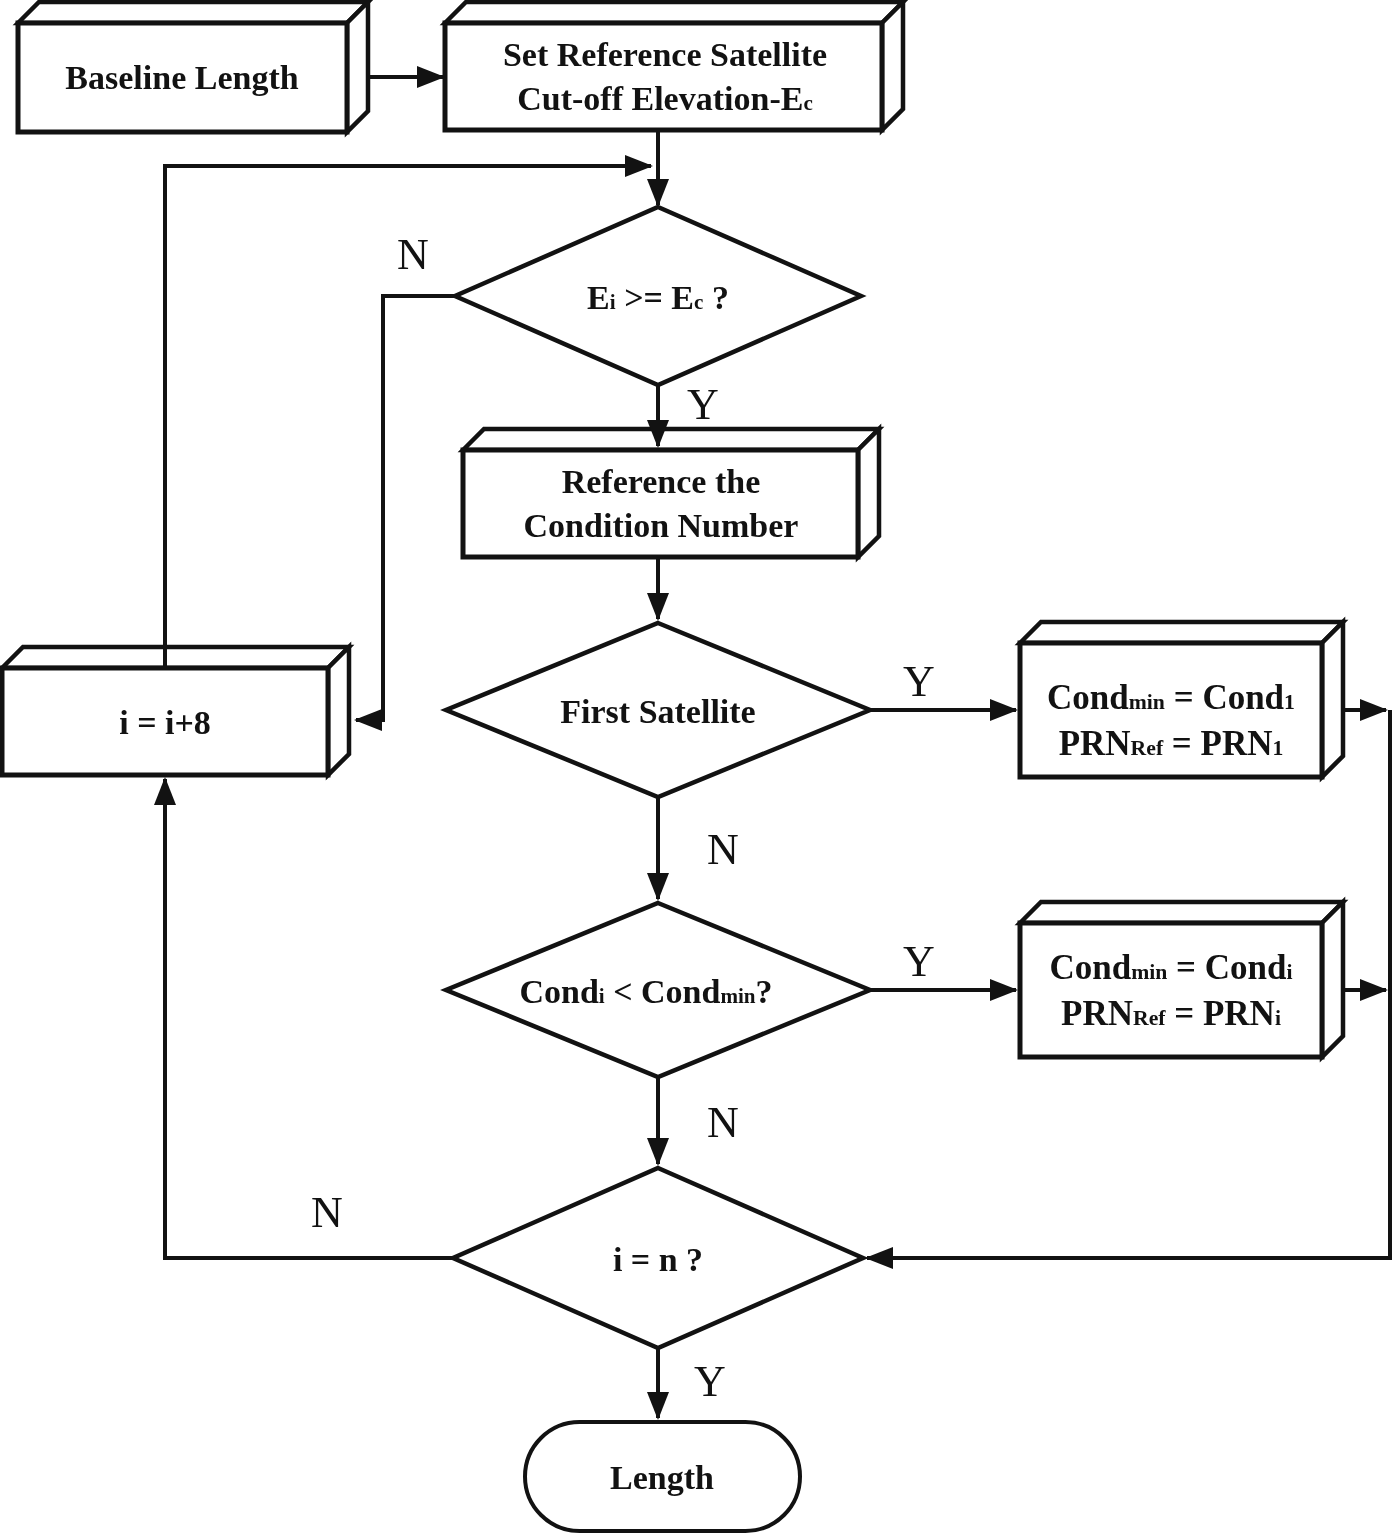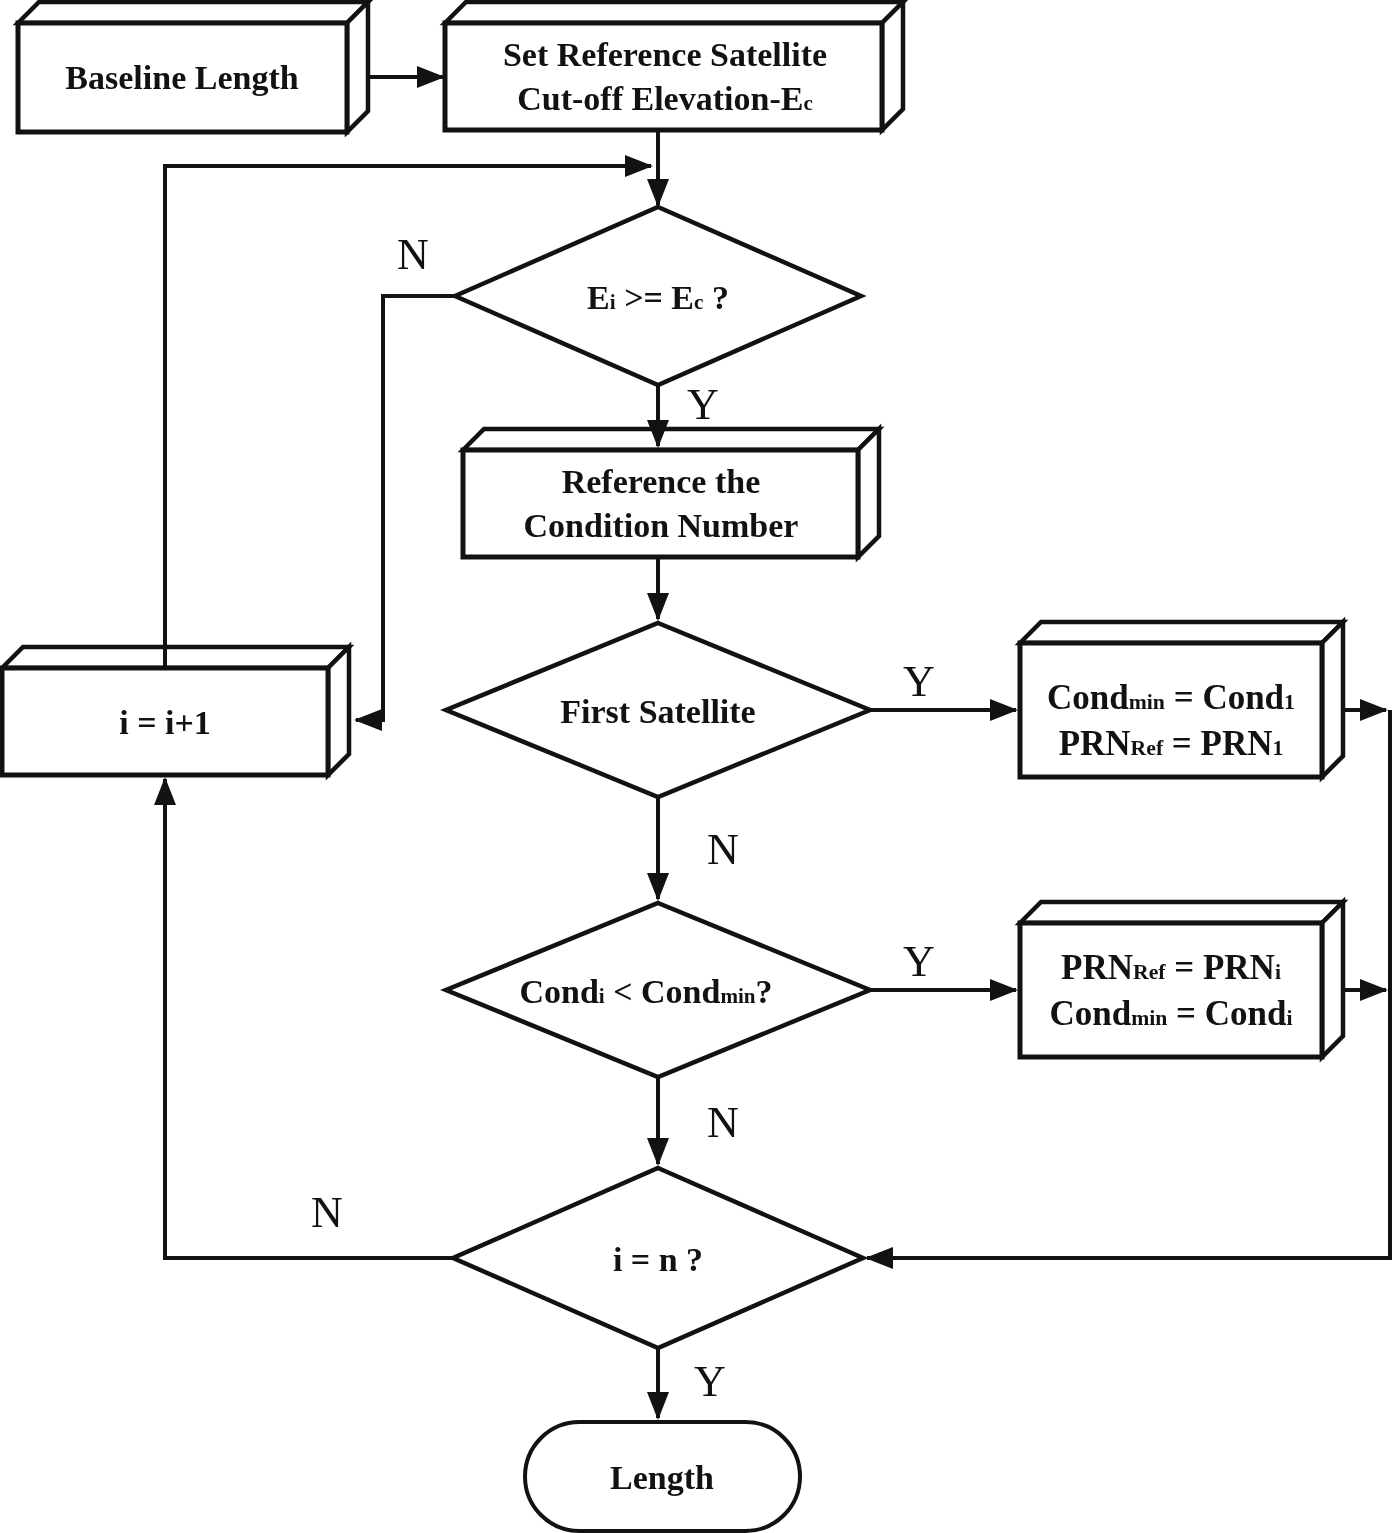--- a/index.html
+++ b/index.html
@@ -131,27 +131,27 @@
   <div class="lbl" id="lbl-first">First Satellite</div>
 
   <div class="lbl two-line" id="lbl-init">
     <div><span>Cond</span><span class="sub">min</span><span> = Cond</span><span class="sub">1</span></div>
     <div><span>PRN</span><span class="sub">Ref</span><span> = PRN</span><span class="sub">1</span></div>
   </div>
 
   <div class="lbl" id="lbl-cond"><span>Cond</span><span class="sub">i</span><span> &lt; Cond</span><span class="sub">min</span><span>?</span></div>
 
   <div class="lbl two-line" id="lbl-update">
+    <div><span>Cond</span><span class="sub">min</span><span> = Cond</span><span class="sub">i</span></div>
     <div><span>PRN</span><span class="sub">Ref</span><span> = PRN</span><span class="sub">i</span></div>
-    <div><span>Cond</span><span class="sub">min</span><span> = Cond</span><span class="sub">i</span></div>
   </div>
 
   <div class="lbl" id="lbl-loop">i = n ?</div>
 
-  <div class="lbl" id="lbl-incr">i = i+1</div>
+  <div class="lbl" id="lbl-incr">i = i+8</div>
 
   <div class="lbl" id="lbl-finish">Length</div>
 
   <div class="edge" id="e-elev-no">N</div>
   <div class="edge" id="e-elev-yes">Y</div>
   <div class="edge" id="e-first-yes">Y</div>
   <div class="edge" id="e-first-no">N</div>
   <div class="edge" id="e-cond-yes">Y</div>
   <div class="edge" id="e-cond-no">N</div>
   <div class="edge" id="e-loop-no">N</div>

